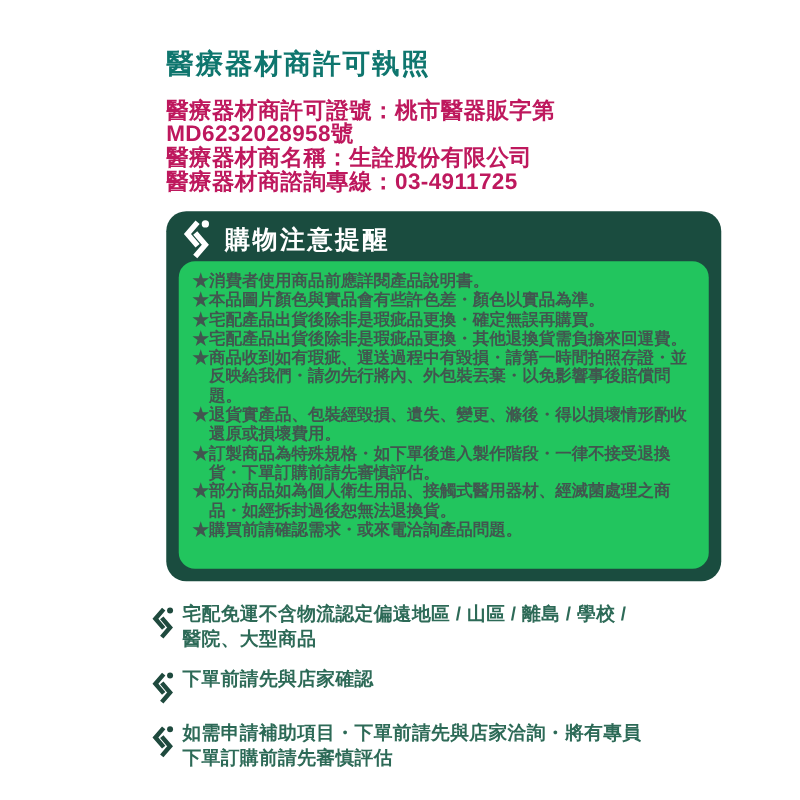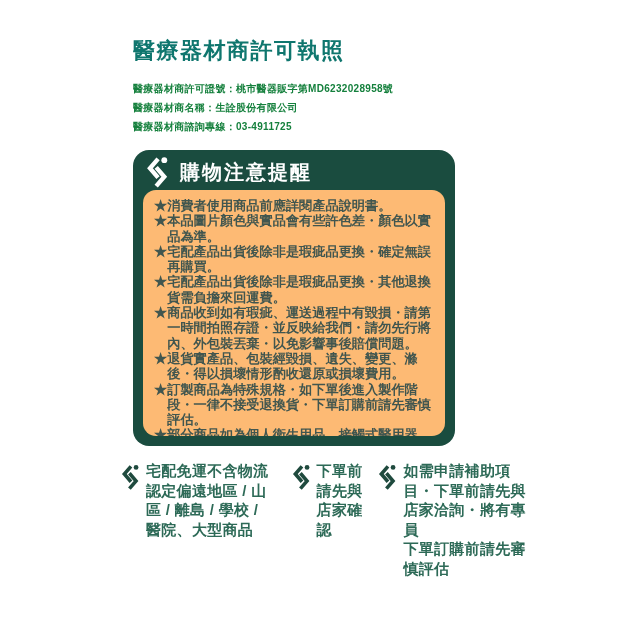--- a/index.html
+++ b/index.html
@@ -17,72 +17,73 @@
     width: 400px;
   }
   .page-title {
     margin: 0 0 13px 0;
     font-size: 22px;
     letter-spacing: 1.5px;
     color: #0f766e;
   }
   .license { margin: 0 0 0 0; }
   .license-line {
-    font-size: 10px;
+    font-size: 18px;
     line-height: 19px;
     letter-spacing: 0.3px;
-    color: #15803d;
+    color: #be185d;
   }
   .notice-box {
     margin-top: 14px;
-    width: 322px;
+    width: 444px;
     height: 296px;
     box-sizing: border-box;
     background: #1a4c3f;
     border-radius: 16px;
     padding: 5px 10px 10px 10px;
   }
   .notice-header {
     height: 35px;
     display: flex;
     align-items: center;
     gap: 10px;
     padding-left: 2px;
     color: #ffffff;
   }
   .notice-header .hdr-label {
     font-size: 20px;
     letter-spacing: 2px;
   }
   .brand-icon { display: block; }
   .notice-panel {
-    background: #fdba74;
+    background: #22c55e;
     border-radius: 13px;
     height: 246px;
     box-sizing: border-box;
     padding: 8px 11px;
     overflow: hidden;
   }
   .notice-list {
     list-style: none;
     margin: 0; padding: 0;
     color: #41564f;
     font-size: 13.2px;
     line-height: 15.3px;
     letter-spacing: 0px;
   }
   .notice-item {
     padding-left: 1em;
     text-indent: -1em;
   }
   .footnotes {
     position: absolute;
-    left: 121px; top: 461px;
+    left: 121px; top: 482px;
     width: 420px;
     display: flex;
+    flex-direction: column;
     gap: 13px;
   }
   .footnote {
     display: flex;
     align-items: flex-start;
     gap: 6px;
     color: #2d6a57;
   }
   .footnote .fn-icon-wrap { flex: 0 0 auto; margin-top: 3px; color: #1f4a3e; }
   .footnote-text {

